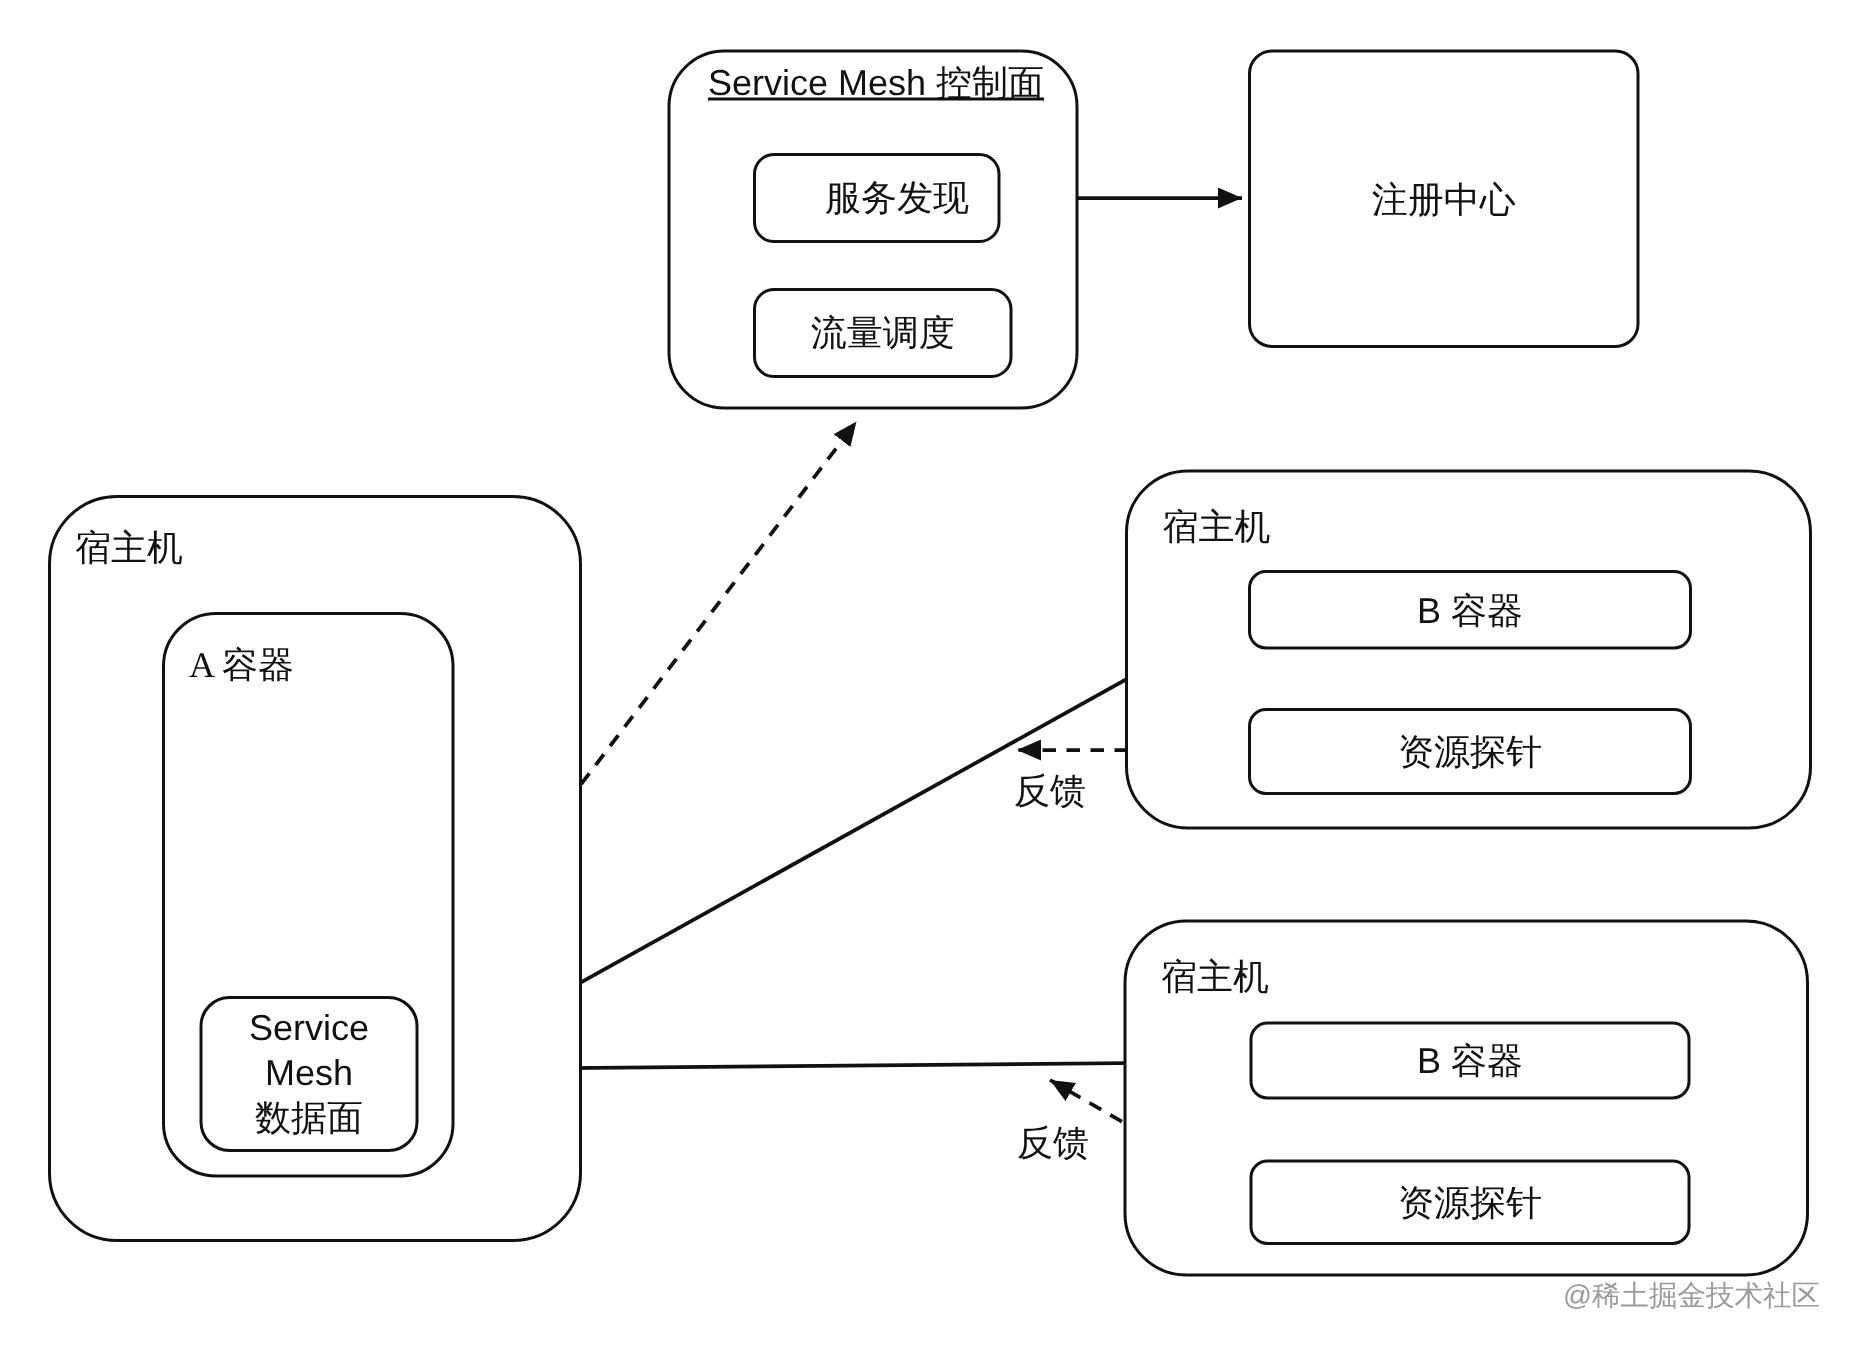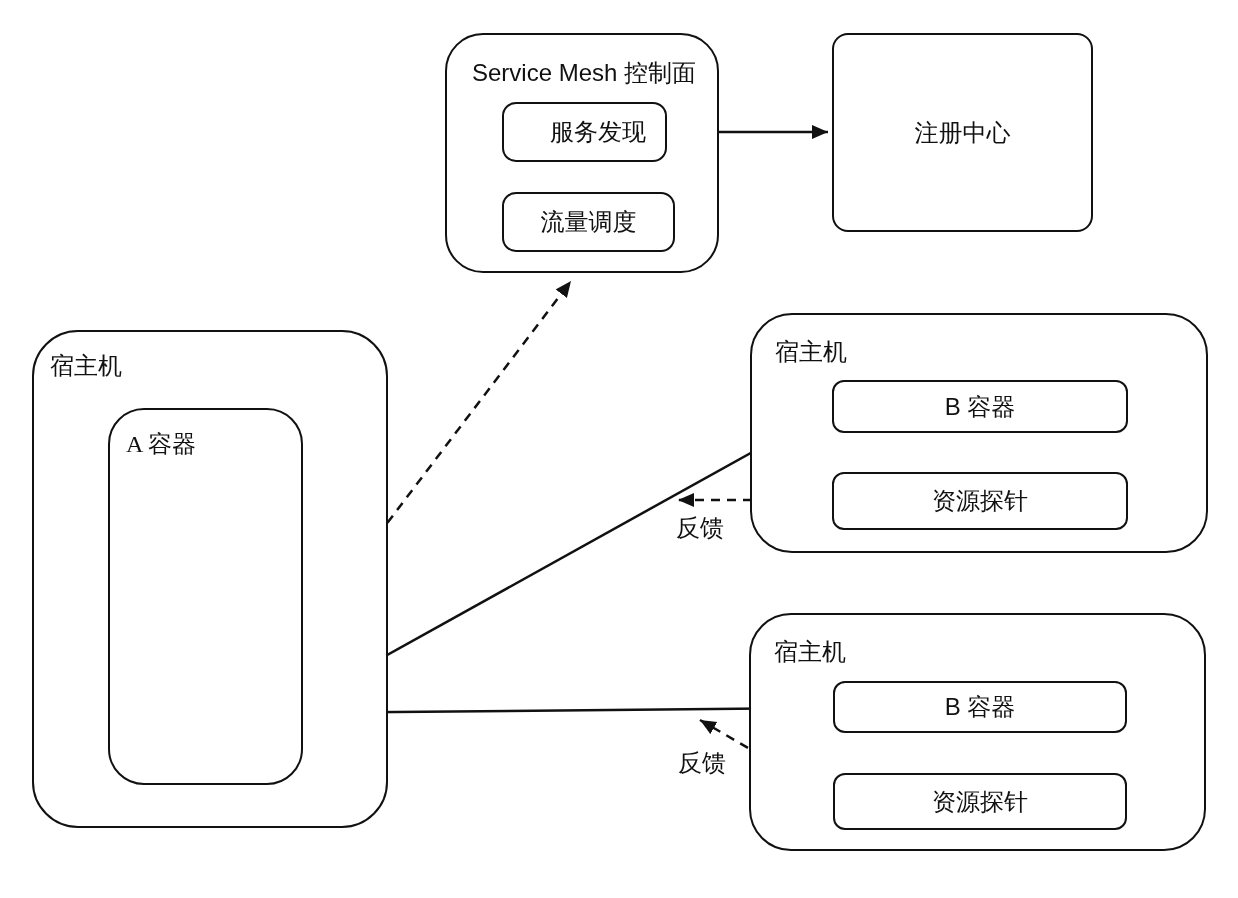--- a/index.html
+++ b/index.html
@@ -32,21 +32,21 @@
   .centered {
     display: flex;
     align-items: center;
     justify-content: center;
     text-align: center;
     font-size: 24px;
   }
 
   
   #control-plane   { left: 445px; top: 33px;  width: 274px; height: 240px; border-radius: 38px; }
-  #control-plane-title { left: 0; top: 22px; width: 274px; text-align: center; position: absolute; font-size: 24px; }
+  #control-plane-title { left: 0; top: 4px; width: 274px; text-align: center; position: absolute; font-size: 24px; text-decoration: underline; }
   #service-discovery { left: 502px; top: 102px; width: 165px; height: 60px; border-radius: 14px; padding-left: 27px; }
   #traffic-scheduling { left: 502px; top: 192px; width: 173px; height: 60px; border-radius: 14px; }
 
   
   #registry { left: 832px; top: 33px; width: 261px; height: 199px; border-radius: 16px; }
 
   
   #host-a { left: 32px;  top: 330px; width: 356px; height: 498px; border-radius: 46px; }
   #host-a-label { left: 50px; top: 352px; }
   #container-a { left: 108px; top: 408px; width: 195px; height: 377px; border-radius: 36px; }
@@ -125,27 +125,33 @@
   </div>
   <div class="box centered" id="service-discovery">服务发现</div>
   <div class="box centered" id="traffic-scheduling">流量调度</div>
 
   <div class="box centered" id="registry">注册中心</div>
 
   <div class="box" id="host-a"></div>
   <div class="label" id="host-a-label">宿主机</div>
   <div class="box" id="container-a"></div>
   <div class="label" id="container-a-label">A 容器</div>
+  <div class="box centered" id="data-plane">
+    <span>Service</span>
+    <span>Mesh</span>
+    <span>数据面</span>
+  </div>
 
   <div class="box" id="host-b1"></div>
   <div class="label" id="host-b1-label">宿主机</div>
   <div class="box centered" id="b1-container">B 容器</div>
   <div class="box centered" id="b1-probe">资源探针</div>
 
   <div class="box" id="host-b2"></div>
   <div class="label" id="host-b2-label">宿主机</div>
   <div class="box centered" id="b2-container">B 容器</div>
   <div class="box centered" id="b2-probe">资源探针</div>
 
   <div class="label" id="feedback-1">反馈</div>
   <div class="label" id="feedback-2">反馈</div>
 
+  <div id="watermark">@稀土掘金技术社区</div>
 </div>
 
 </body></html>

